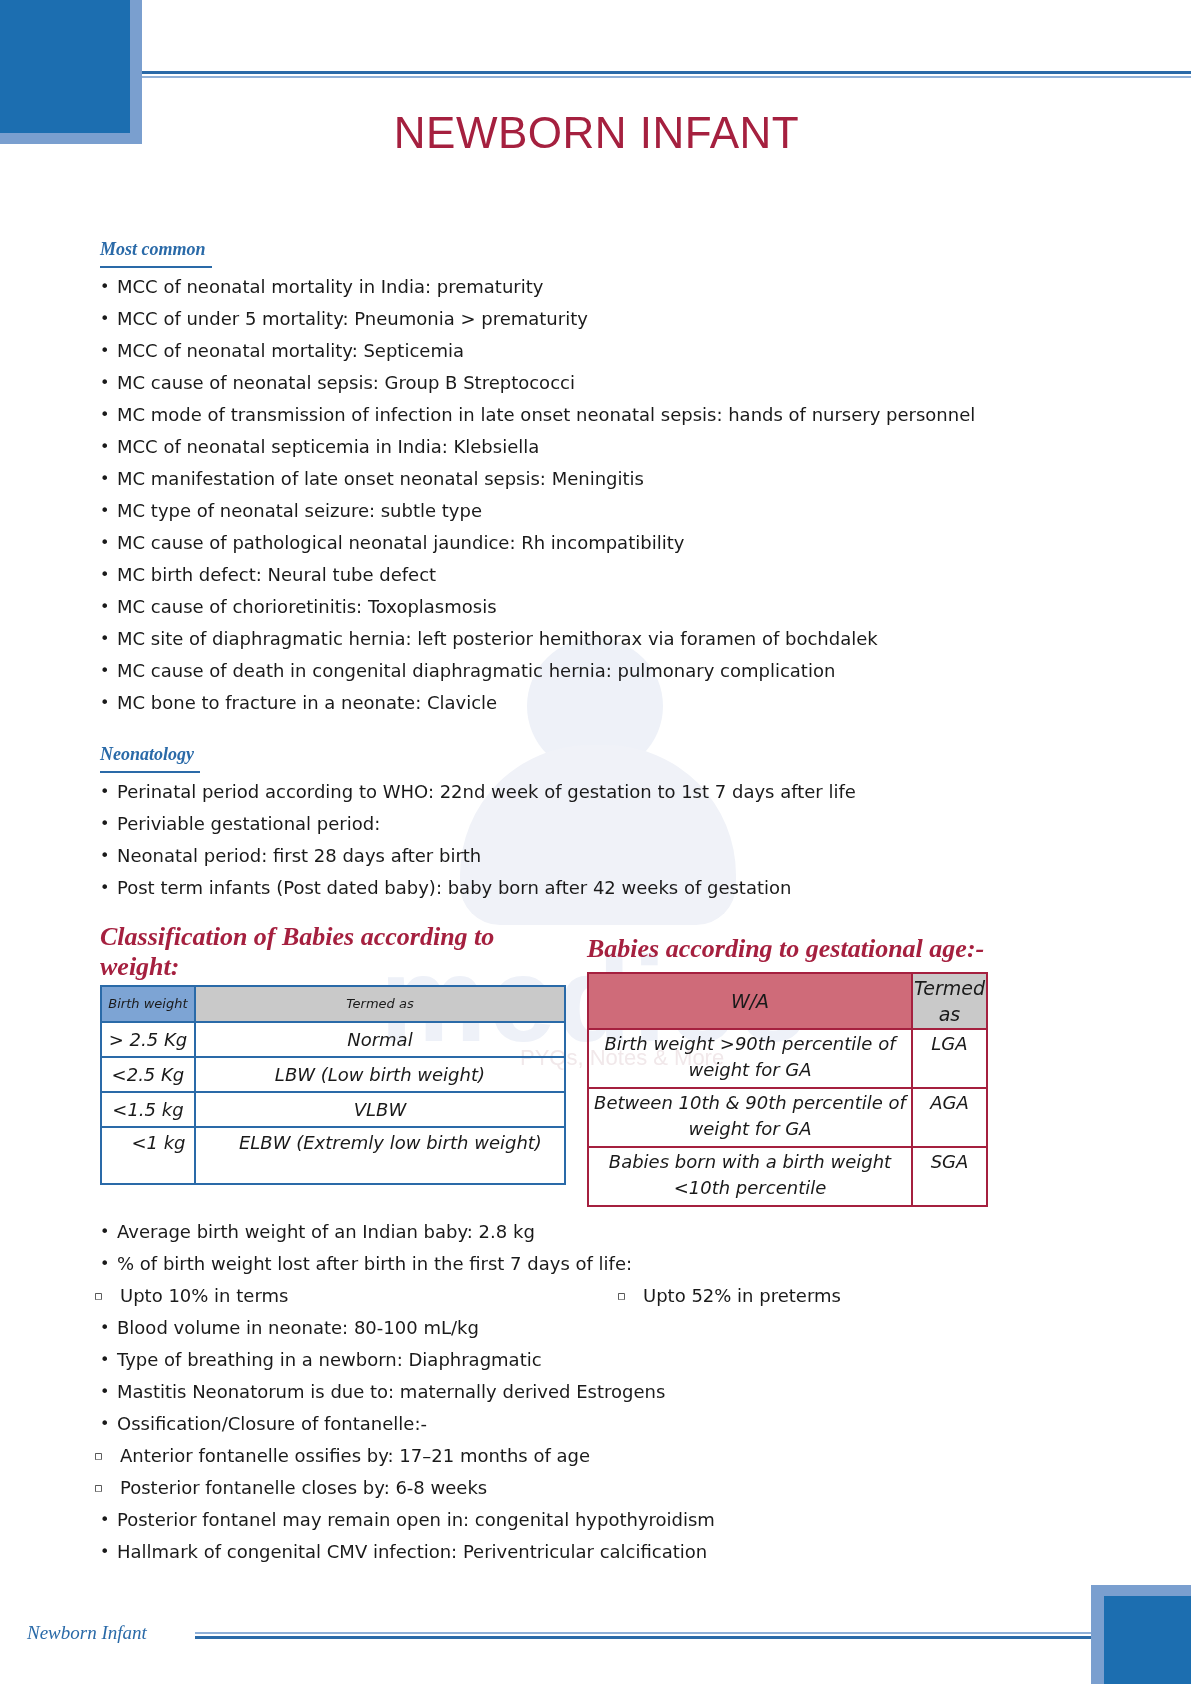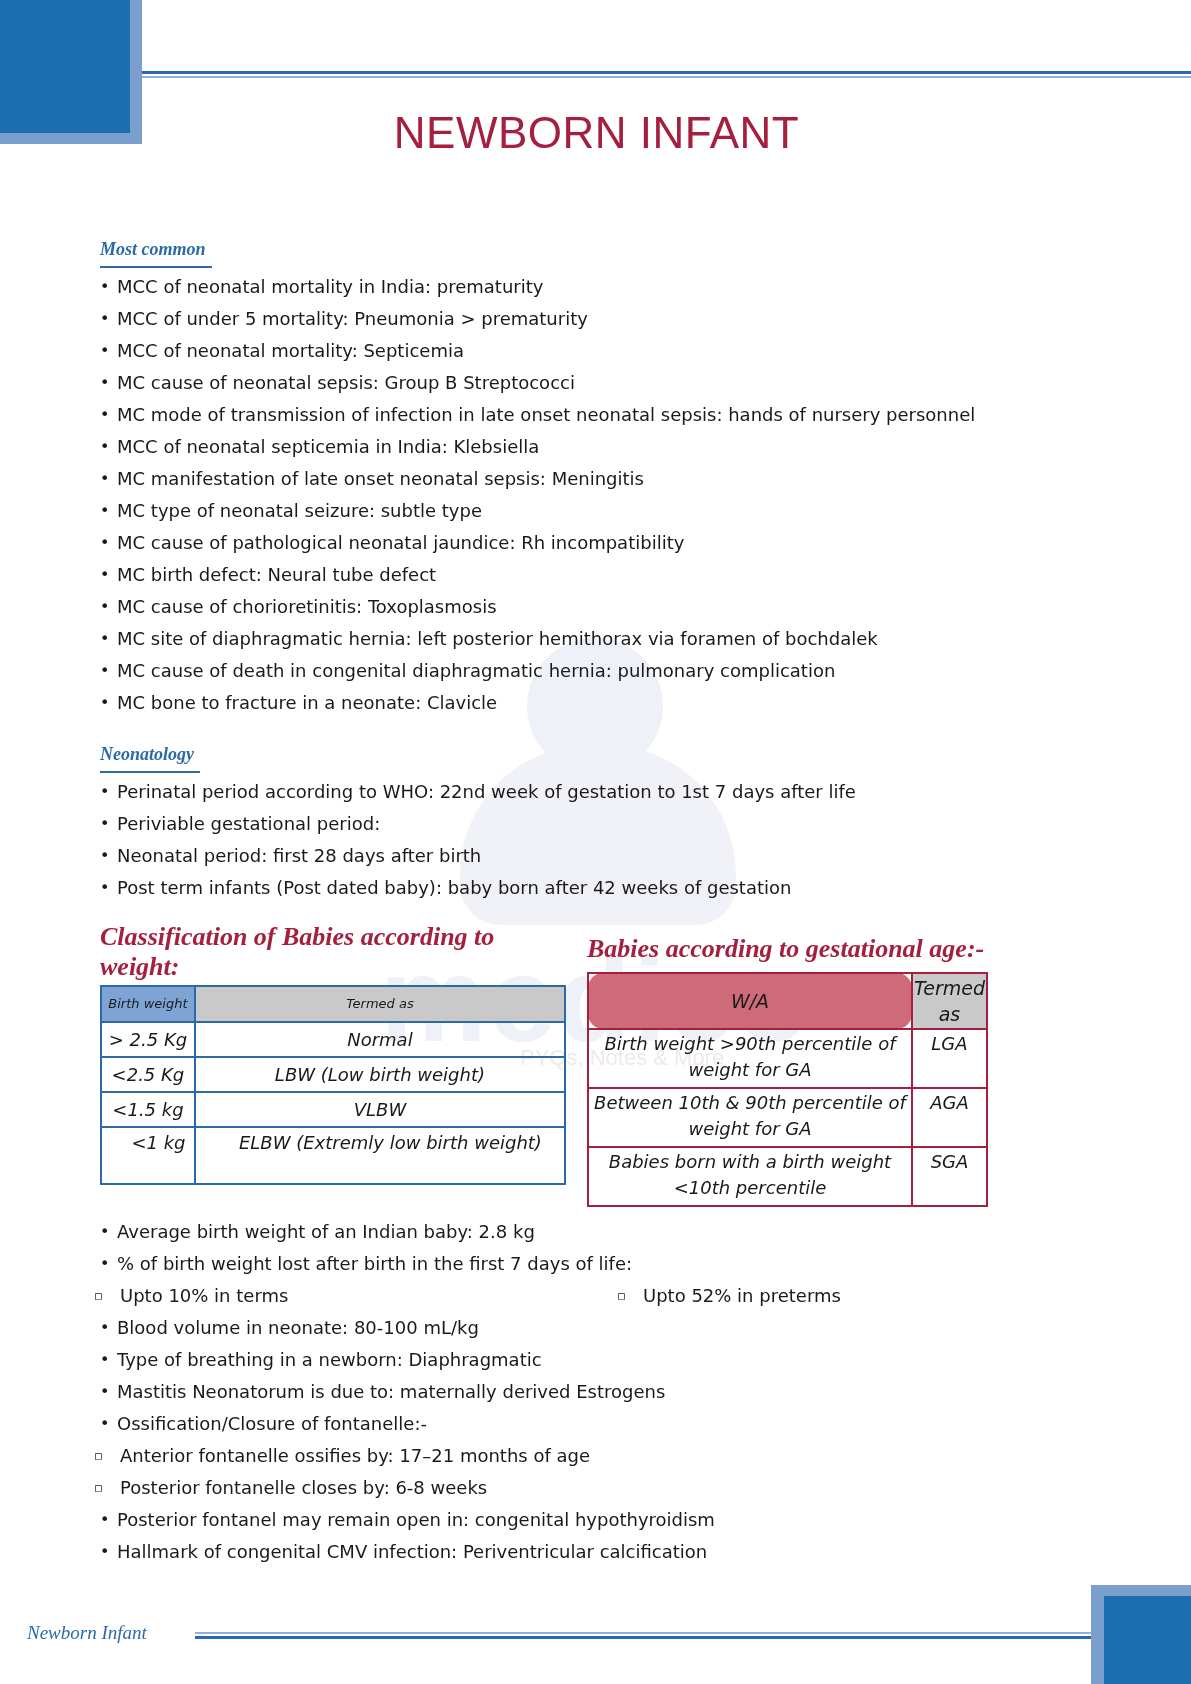--- a/index.html
+++ b/index.html
@@ -62,21 +62,21 @@
   .t-blue { margin-top: 3px; }
   .t-blue th, .t-blue td { border: 2px solid #2a6aa8; }
   .t-blue th { height: 32px; font-size: 13px; }
   .t-blue th.h1 { background: #7da4d4; }
   .t-blue th.h2 { background: #c9c9c9; }
   .t-blue td { height: 31px; }
   .t-blue td.tall { vertical-align: top; height: 52px; padding-top: 2px; padding-left: 22px; }
   .t-red { margin-top: 8px; }
   .t-red th, .t-red td { border: 2px solid #a5203f; }
   .t-red th { height: 32px; font-size: 19px; }
-  .t-red th.h1 { background: #cf6b79; border-radius: 15px; }
+  .t-red th.h1 { background: #cf6b79; }
   .t-red th.h2 { background: #c9c9c9; }
   .t-red td { vertical-align: top; height: 55px; padding-top: 1px; }
   .t-red td.c1 { width: 374px; }
 
   .lower { position: absolute; left: 100px; top: 1216px; width: 1000px; }
 
   
   .footer-label {
     position: absolute; left: 27px; top: 1622px; font-family: "Liberation Serif", serif; font-style: italic;
     font-size: 19px; color: #2a6aa8;

